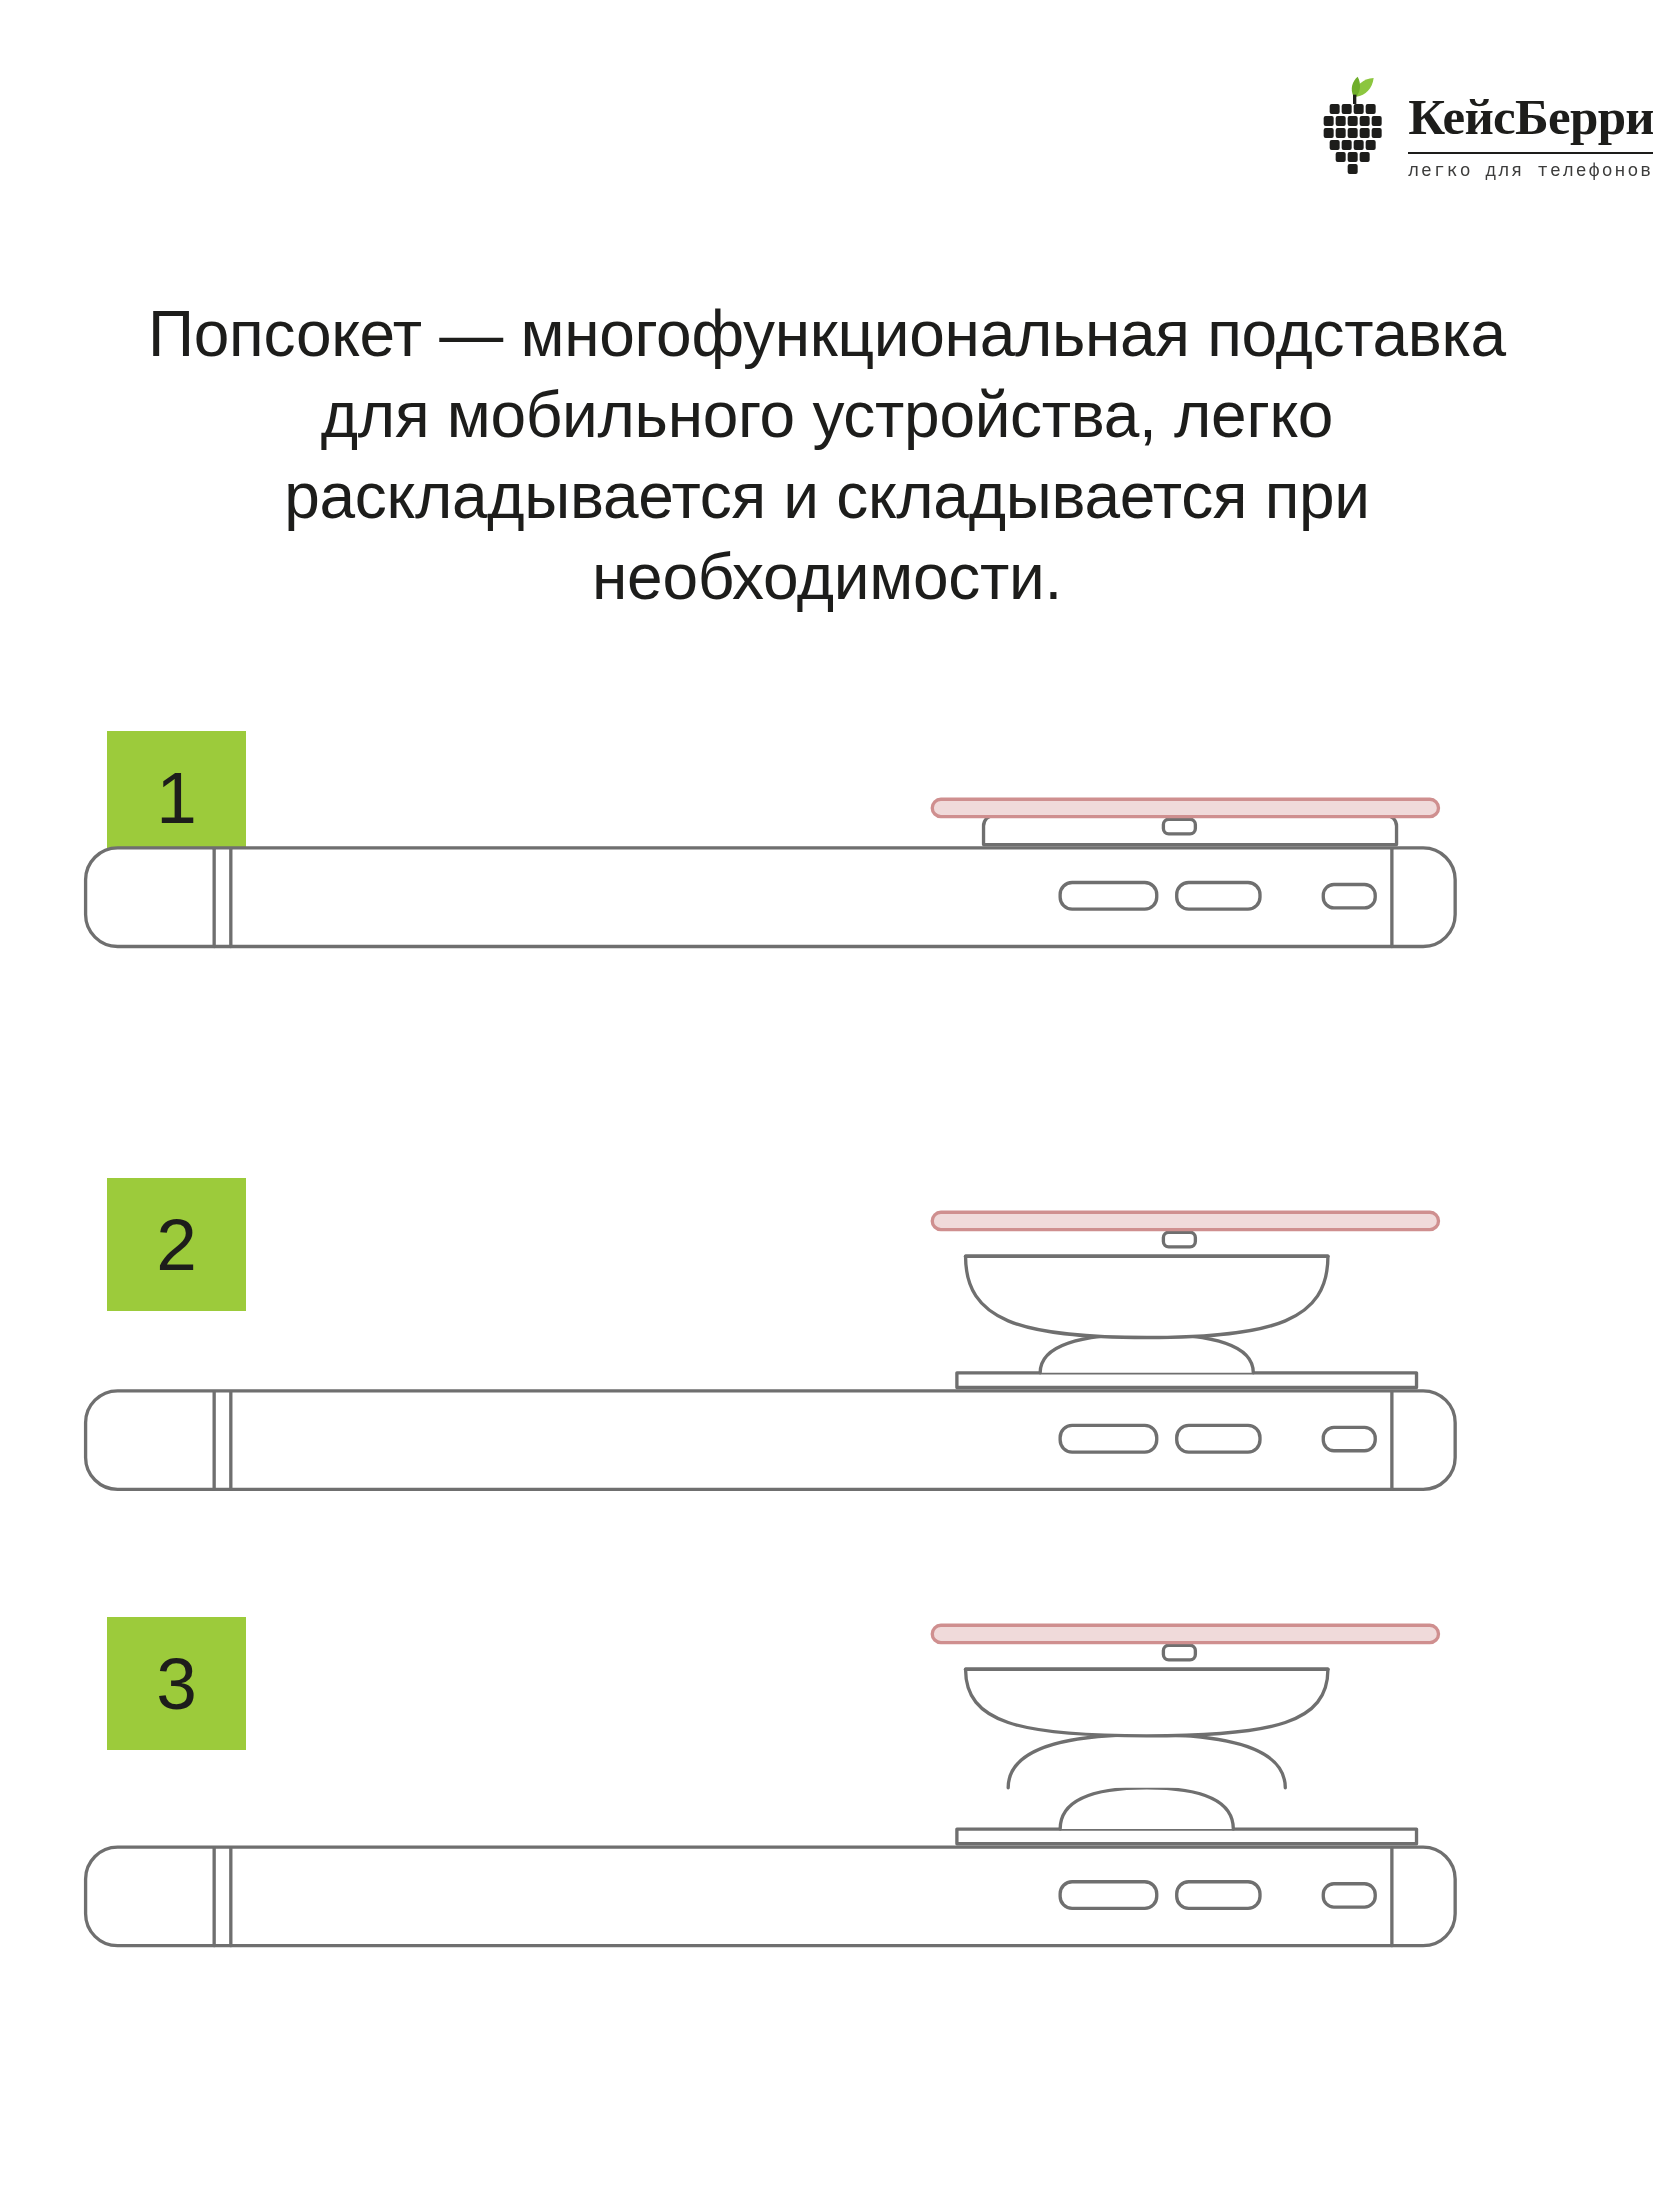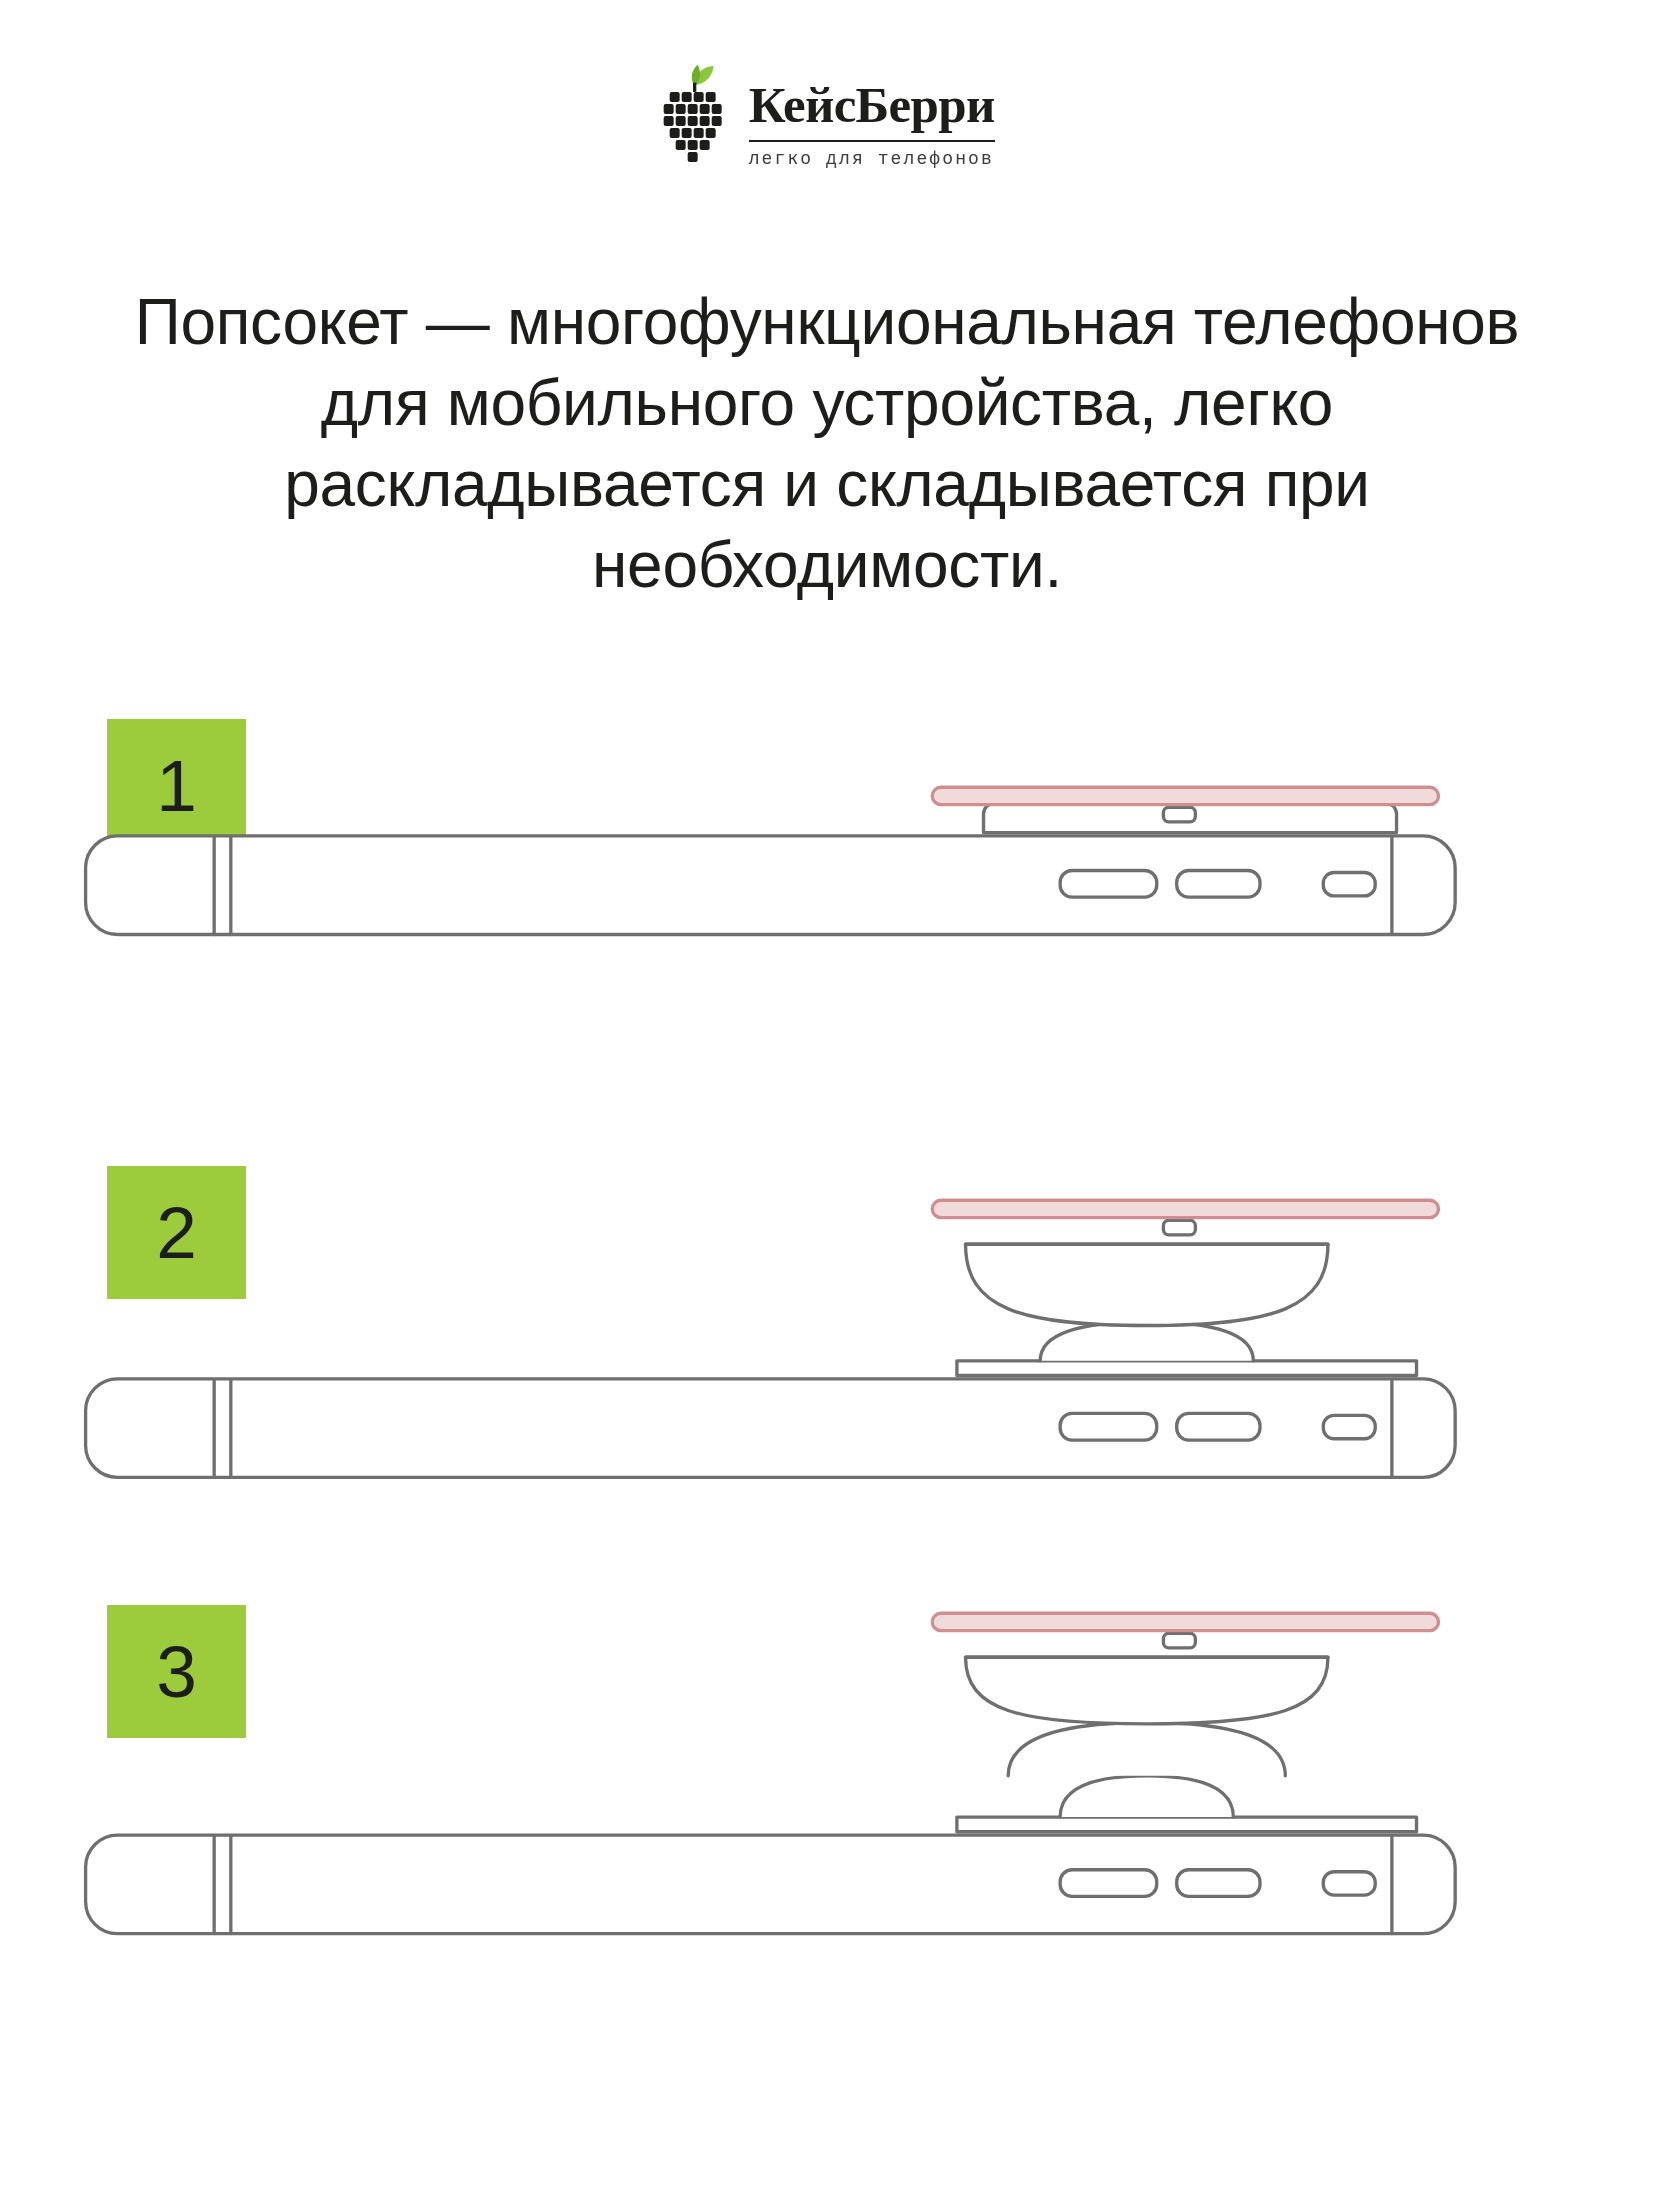--- a/index.html
+++ b/index.html
@@ -14,21 +14,22 @@
     color: #1d1d1b;
     overflow: hidden;
     position: relative;
   }
 
   
   .header {
     width: 100%;
     padding-top: 64px;
     display: flex;
-    justify-content: center;
+    justify-content: flex-end;
+    margin-top: 12px;
   }
   .logo {
     display: flex;
     align-items: flex-start;
     gap: 17.3px;
   }
   .logo-mark {
     width: 72px;
     height: 100px;
     position: relative;
@@ -166,21 +167,21 @@
 
     <div class="logo-text-wrap">
       <div class="logo-title">КейсБерри</div>
       <div class="logo-rule"></div>
       <div class="logo-sub">легко для телефонов</div>
     </div>
 
   </div>
 </div>
 
-<h1 class="headline">Попсокет — многофункциональная телефонов для мобильного устройства, легко раскладывается и складывается при необходимости.</h1>
+<h1 class="headline">Попсокет — многофункциональная подставка для мобильного устройства, легко раскладывается и складывается при необходимости.</h1>
 
 <div class="steps">
 
   <div class="step step-1">
     <div class="step-badge">
       <span>1</span>
     </div>
     <div class="step-art">
       <svg viewBox="0 0 2480 620" width="1654" height="413" aria-hidden="true">
         <g fill="none" stroke="#6f6f6f" stroke-width="5" stroke-linejoin="round" stroke-linecap="round">

